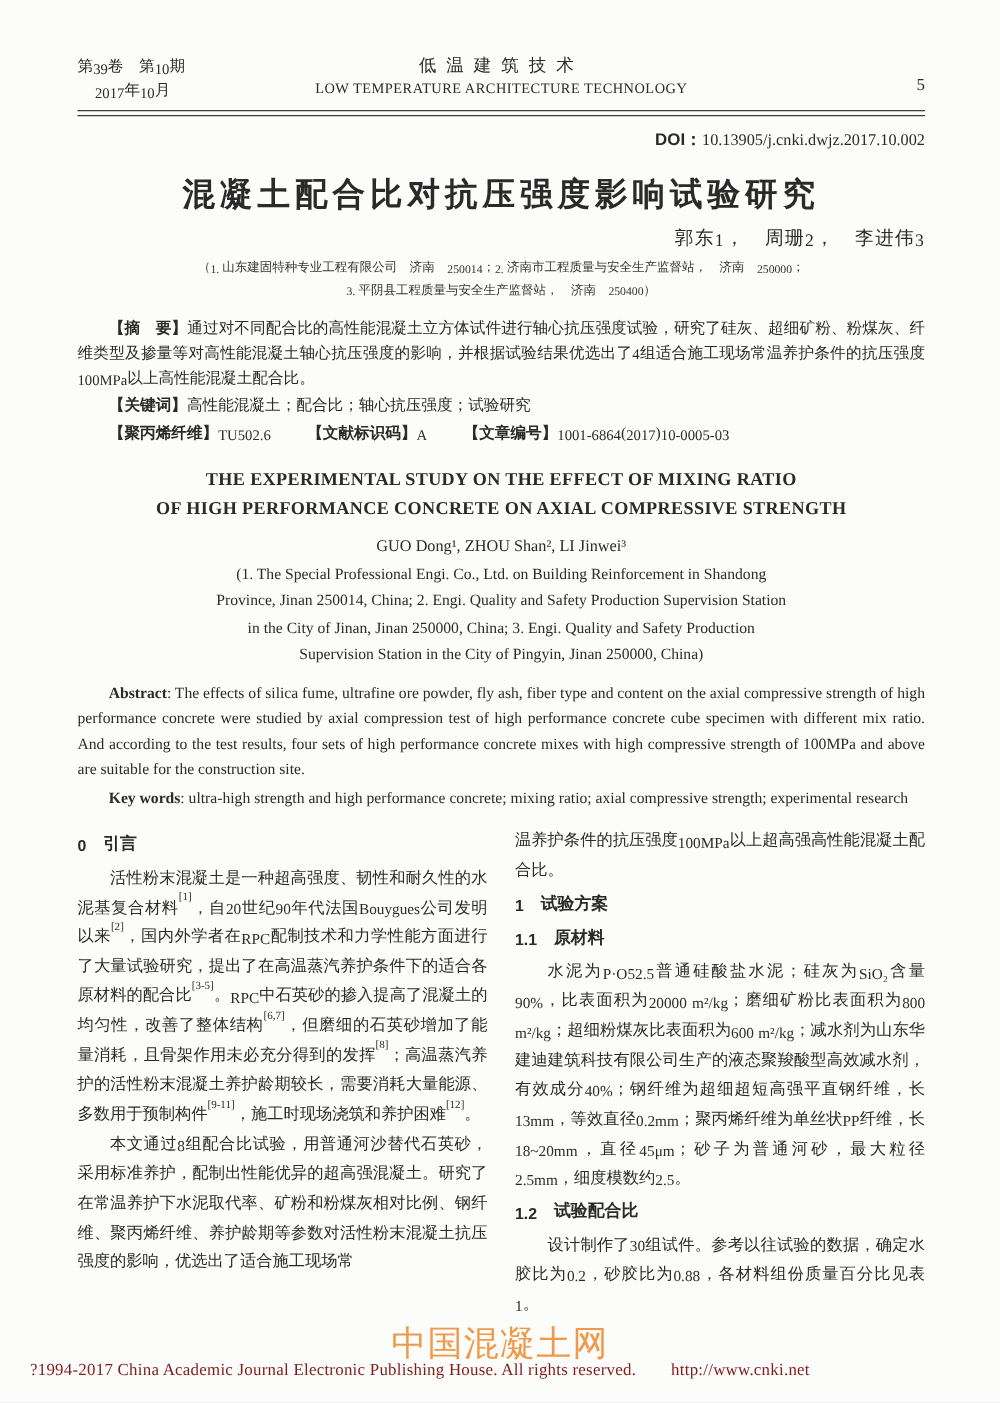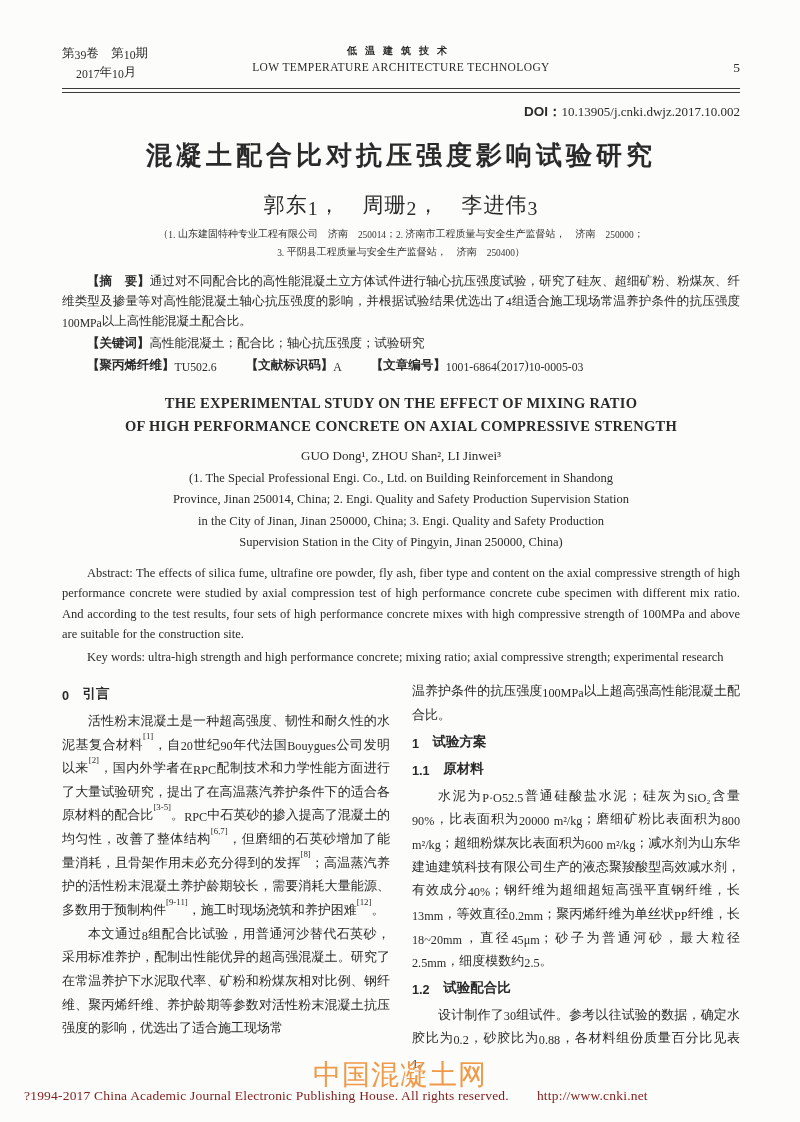--- a/index.html
+++ b/index.html
@@ -8,48 +8,48 @@
     background:#fcfcfa; color:#2a2a2a; overflow:hidden;
     font-family:"Liberation Serif","DejaVu Serif",serif;
   }
   .content { padding:44px 60px 0 62px; }
 
   
   .hdr { display:flex; align-items:flex-start; font-size:12.5px;justify-content:flex-end; }
   .hdr-left { width:168px; line-height:1.5; white-space:nowrap; }
   .hdr-left .l2 { padding-left:14px; }
   .hdr-center { flex:1; text-align:center; }
-  .hdr-center .jcn { font-size:10px; letter-spacing:8px; font-weight:700; }
+  .hdr-center .jcn { font-size:14px; letter-spacing:8px; font-weight:400; }
   .hdr-center .jen { font-size:11.5px; margin-top:3px; letter-spacing:0.4px; }
   .hdr-right { width:168px; text-align:right; font-size:13.5px; padding-top:16px; }
   .rule { margin-top:6px; height:3px; border-top:1.6px solid #3a3a3a; border-bottom:1px solid #3a3a3a; }
 
   .doi { text-align:right; font-size:13px; margin-top:10px; }
   .doi b { font-weight:700; font-family:"Liberation Sans",sans-serif; font-size:13.5px; }
 
   .title-cn {
     text-align:center; font-family:"Liberation Sans","DejaVu Sans",sans-serif;
     font-size:26px; font-weight:700; letter-spacing:4px; margin-top:17px;
   }
-  .authors { text-align:center; font-size:21px; margin-top:18px; letter-spacing:1px; }
+  .authors { text-align:right; font-size:15px; margin-top:8px; letter-spacing:1px; }
   .affil { text-align:center; font-size:10px; line-height:1.8; margin-top:6px; color:#333; }
 
   .abs-cn { font-size:12.5px; line-height:1.6; text-align:justify; text-indent:2em; margin:10px 0 0; }
   .cn-label { font-weight:700; font-family:"Liberation Sans",sans-serif; }
   .kw-cn  { font-size:12.5px; text-indent:2em; margin-top:3px; }
   .clc    { font-size:12.5px; text-indent:2em; margin-top:5px; }
   .clc .val { margin-right:26px; }
 
   .title-en { text-align:center; font-weight:700; font-size:14.5px; line-height:1.55; margin-top:18px; letter-spacing:0.3px; }
   .authors-en { text-align:center; font-size:13px; margin-top:11px; }
   .affil-en { text-align:center; font-size:12.5px; line-height:1.7; margin-top:4px; }
 
   .abs-en { font-size:12.5px; line-height:1.62; text-align:justify; text-indent:2em; margin:10px 0 0; }
   .kw-en  { font-size:12.5px; line-height:1.62; text-align:justify; text-indent:2em; margin:3px 0 0; }
-  .abs-en b,.kw-en b { font-weight:400; }
+  .abs-en b,.kw-en b { font-weight:700; }
 
   .columns { display:flex; gap:22px; margin-top:12px; }
   .col { flex:1; min-width:0; font-size:13px; line-height:1.82; text-align:justify; }
   .col h3 { font-family:"Liberation Sans","DejaVu Sans",sans-serif; font-size:13.5px; font-weight:700; margin:3px 0 2px; }
   .col p  { margin:0; text-indent:2em; }
   .col p.cont { text-indent:0; }
 
   
   .lat { position:relative; top:0.16em; font-size:0.94em; }
   sup.cite { font-size:0.68em; position:relative; top:-0.45em; line-height:0; }

